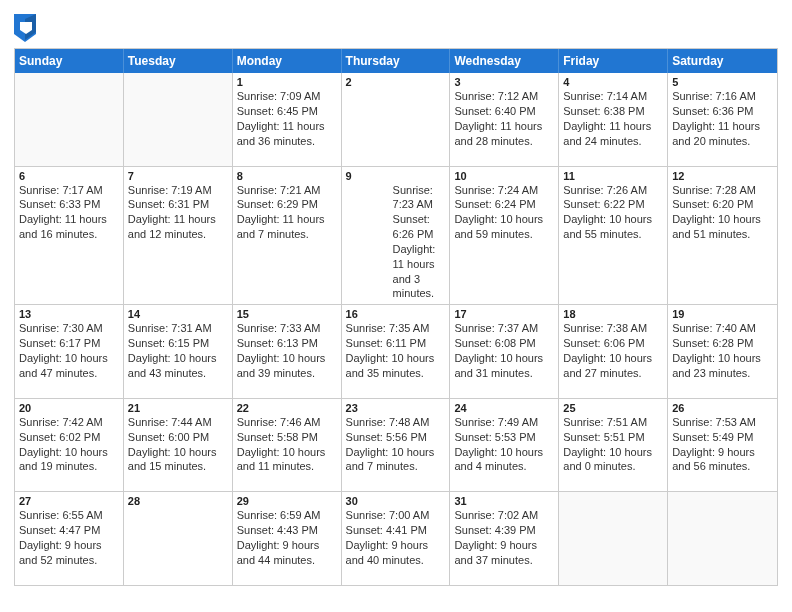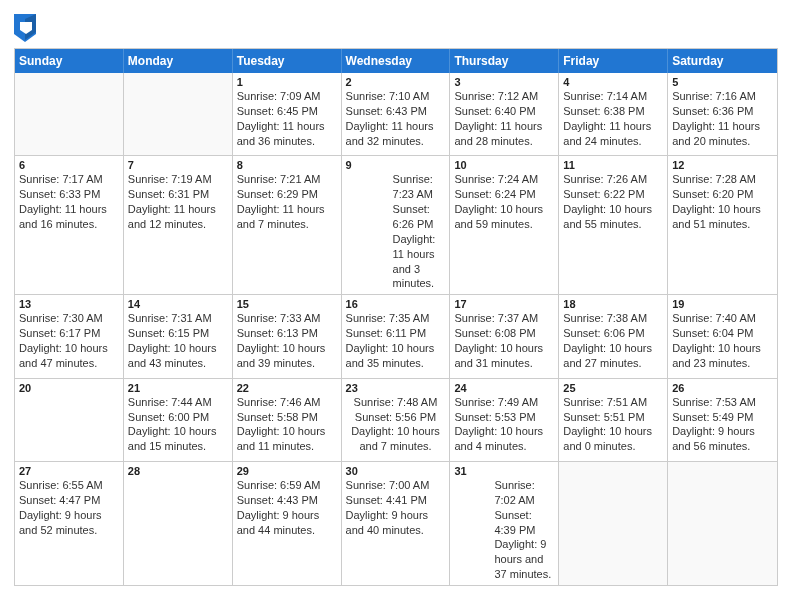--- a/index.html
+++ b/index.html
@@ -135,42 +135,39 @@
     </div>
     <div class="title-block">
       <div class="month-title"></div>
       <div class="location"></div>
     </div>
   </div>
 
   <div class="calendar">
     <div class="cal-header">
     <div class="cal-header-cell">Sunday</div>
+        <div class="cal-header-cell">Tuesday</div>
         <div class="cal-header-cell">Monday</div>
-        <div class="cal-header-cell">Tuesday</div>
+        <div class="cal-header-cell">Thursday</div>
         <div class="cal-header-cell">Wednesday</div>
-        <div class="cal-header-cell">Thursday</div>
         <div class="cal-header-cell">Friday</div>
         <div class="cal-header-cell">Saturday</div>
       </div>
     <div class="cal-body">
     <div class="cal-row">
           <div class="cal-cell empty"></div>
           <div class="cal-cell empty"></div>
           <div class="cal-cell">
             <span class="day-num">1</span>
             <div class="cell-text" style="white-space: pre-line;">Sunrise: 7:09 AM
 Sunset: 6:45 PM
 Daylight: 11 hours and 36 minutes.</div>
           </div>
           <div class="cal-cell">
             <span class="day-num">2</span>
-            <div class="cell-text" style="white-space: pre-line;">Sunrise: 7:10 AM
-Sunset: 6:43 PM
-Daylight: 11 hours and 32 minutes.</div>
           </div>
           <div class="cal-cell">
             <span class="day-num">3</span>
             <div class="cell-text" style="white-space: pre-line;">Sunrise: 7:12 AM
 Sunset: 6:40 PM
 Daylight: 11 hours and 28 minutes.</div>
           </div>
           <div class="cal-cell">
             <span class="day-num">4</span>
             <div class="cell-text" style="white-space: pre-line;">Sunrise: 7:14 AM
@@ -261,43 +258,46 @@
           </div>
           <div class="cal-cell">
             <span class="day-num">18</span>
             <div class="cell-text" style="white-space: pre-line;">Sunrise: 7:38 AM
 Sunset: 6:06 PM
 Daylight: 10 hours and 27 minutes.</div>
           </div>
           <div class="cal-cell">
             <span class="day-num">19</span>
             <div class="cell-text" style="white-space: pre-line;">Sunrise: 7:40 AM
-Sunset: 6:04 PM
+Sunset: 6:28 PM
 Daylight: 10 hours and 23 minutes.</div>
           </div>
         </div>
         <div class="cal-row">
           <div class="cal-cell">
             <span class="day-num">20</span>
+            <div class="cell-text" style="white-space: pre-line;">Sunrise: 7:42 AM
+Sunset: 6:02 PM
+Daylight: 10 hours and 19 minutes.</div>
           </div>
           <div class="cal-cell">
             <span class="day-num">21</span>
             <div class="cell-text" style="white-space: pre-line;">Sunrise: 7:44 AM
 Sunset: 6:00 PM
 Daylight: 10 hours and 15 minutes.</div>
           </div>
           <div class="cal-cell">
             <span class="day-num">22</span>
             <div class="cell-text" style="white-space: pre-line;">Sunrise: 7:46 AM
 Sunset: 5:58 PM
 Daylight: 10 hours and 11 minutes.</div>
           </div>
           <div class="cal-cell">
             <span class="day-num">23</span>
-            <div class="cell-text" style="white-space: pre-line; text-align: center;">Sunrise: 7:48 AM
+            <div class="cell-text" style="white-space: pre-line;">Sunrise: 7:48 AM
 Sunset: 5:56 PM
 Daylight: 10 hours and 7 minutes.</div>
           </div>
           <div class="cal-cell">
             <span class="day-num">24</span>
             <div class="cell-text" style="white-space: pre-line;">Sunrise: 7:49 AM
 Sunset: 5:53 PM
 Daylight: 10 hours and 4 minutes.</div>
           </div>
           <div class="cal-cell">
@@ -330,21 +330,21 @@
 Daylight: 9 hours and 44 minutes.</div>
           </div>
           <div class="cal-cell">
             <span class="day-num">30</span>
             <div class="cell-text" style="white-space: pre-line;">Sunrise: 7:00 AM
 Sunset: 4:41 PM
 Daylight: 9 hours and 40 minutes.</div>
           </div>
           <div class="cal-cell">
             <span class="day-num">31</span>
-            <div class="cell-text" style="white-space: pre-line; margin-left: 40px;">Sunrise: 7:02 AM
+            <div class="cell-text" style="white-space: pre-line;">Sunrise: 7:02 AM
 Sunset: 4:39 PM
 Daylight: 9 hours and 37 minutes.</div>
           </div>
           <div class="cal-cell empty"></div>
           <div class="cal-cell empty"></div>
         </div>
       </div>
   </div>
 </div>
 

